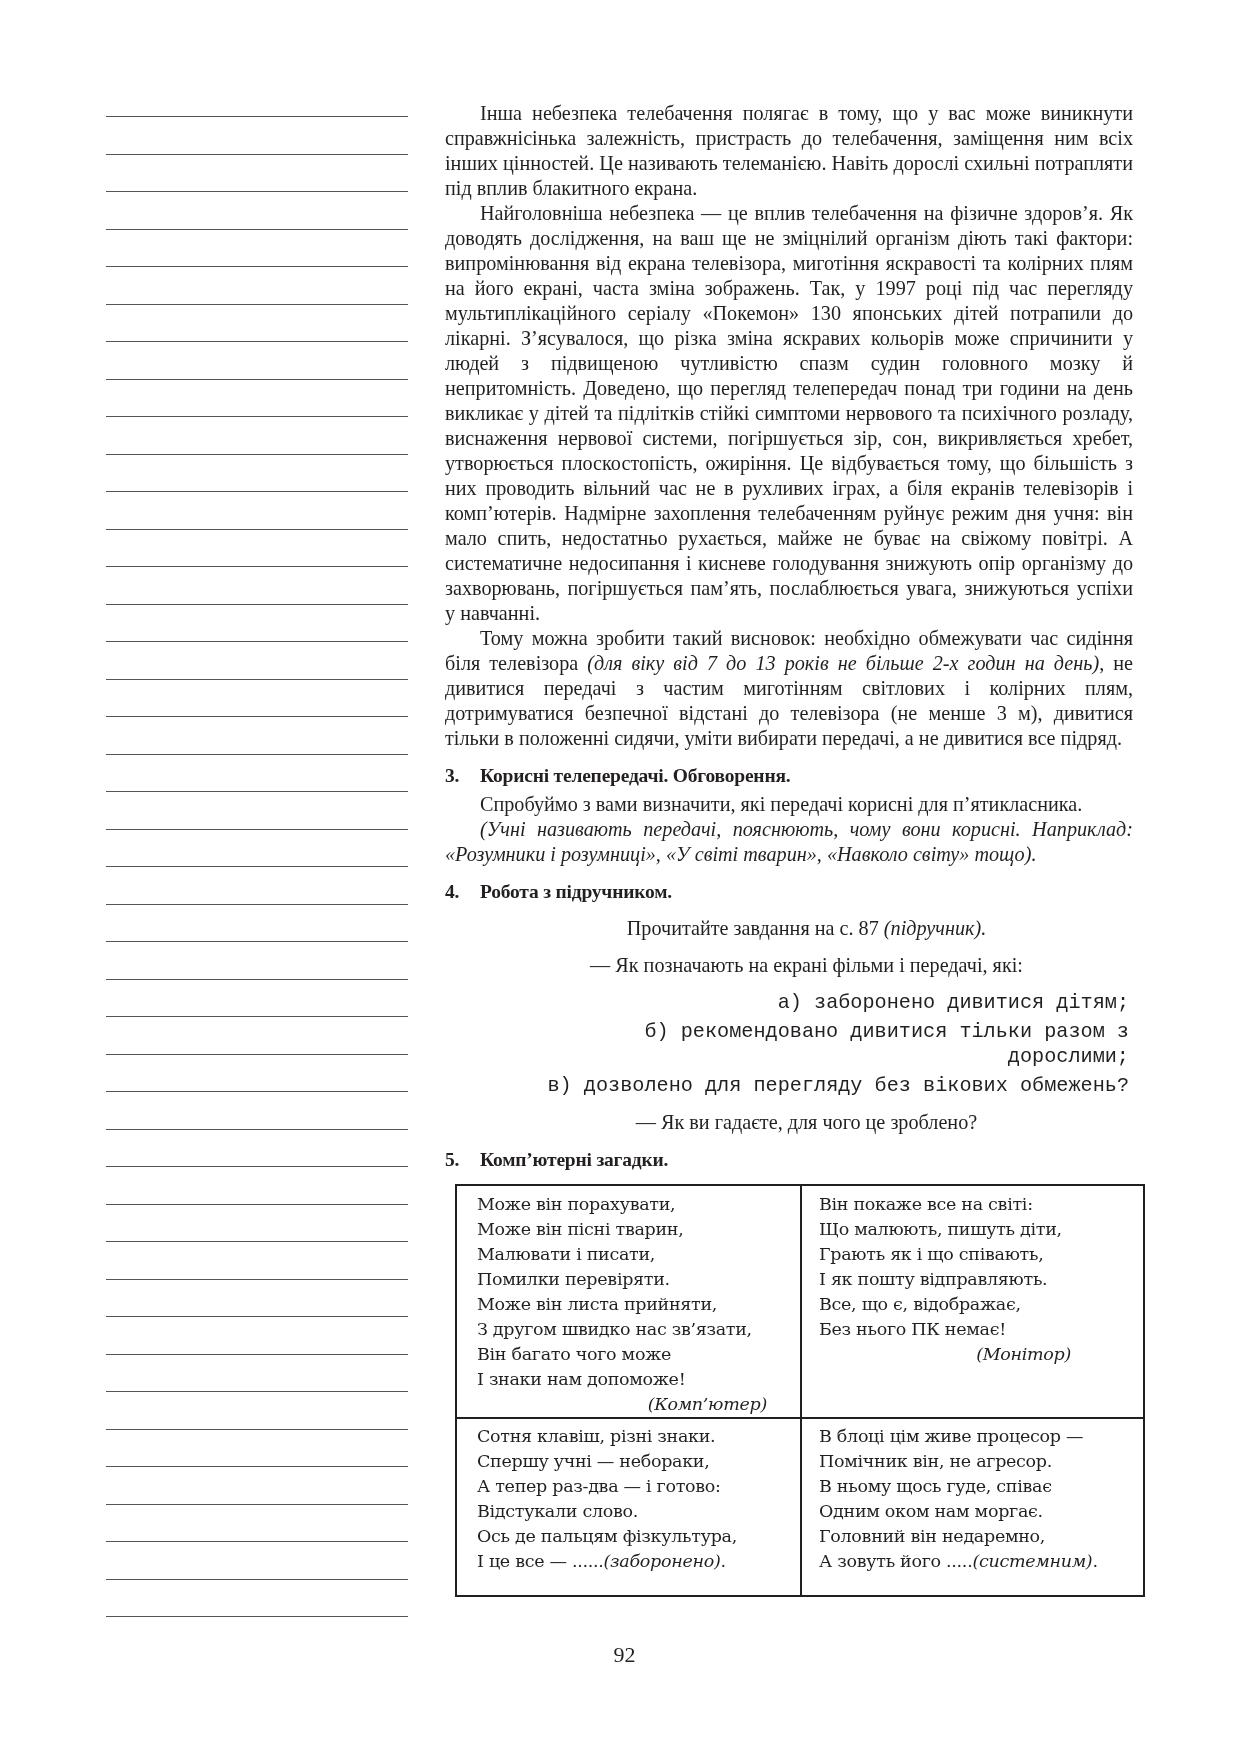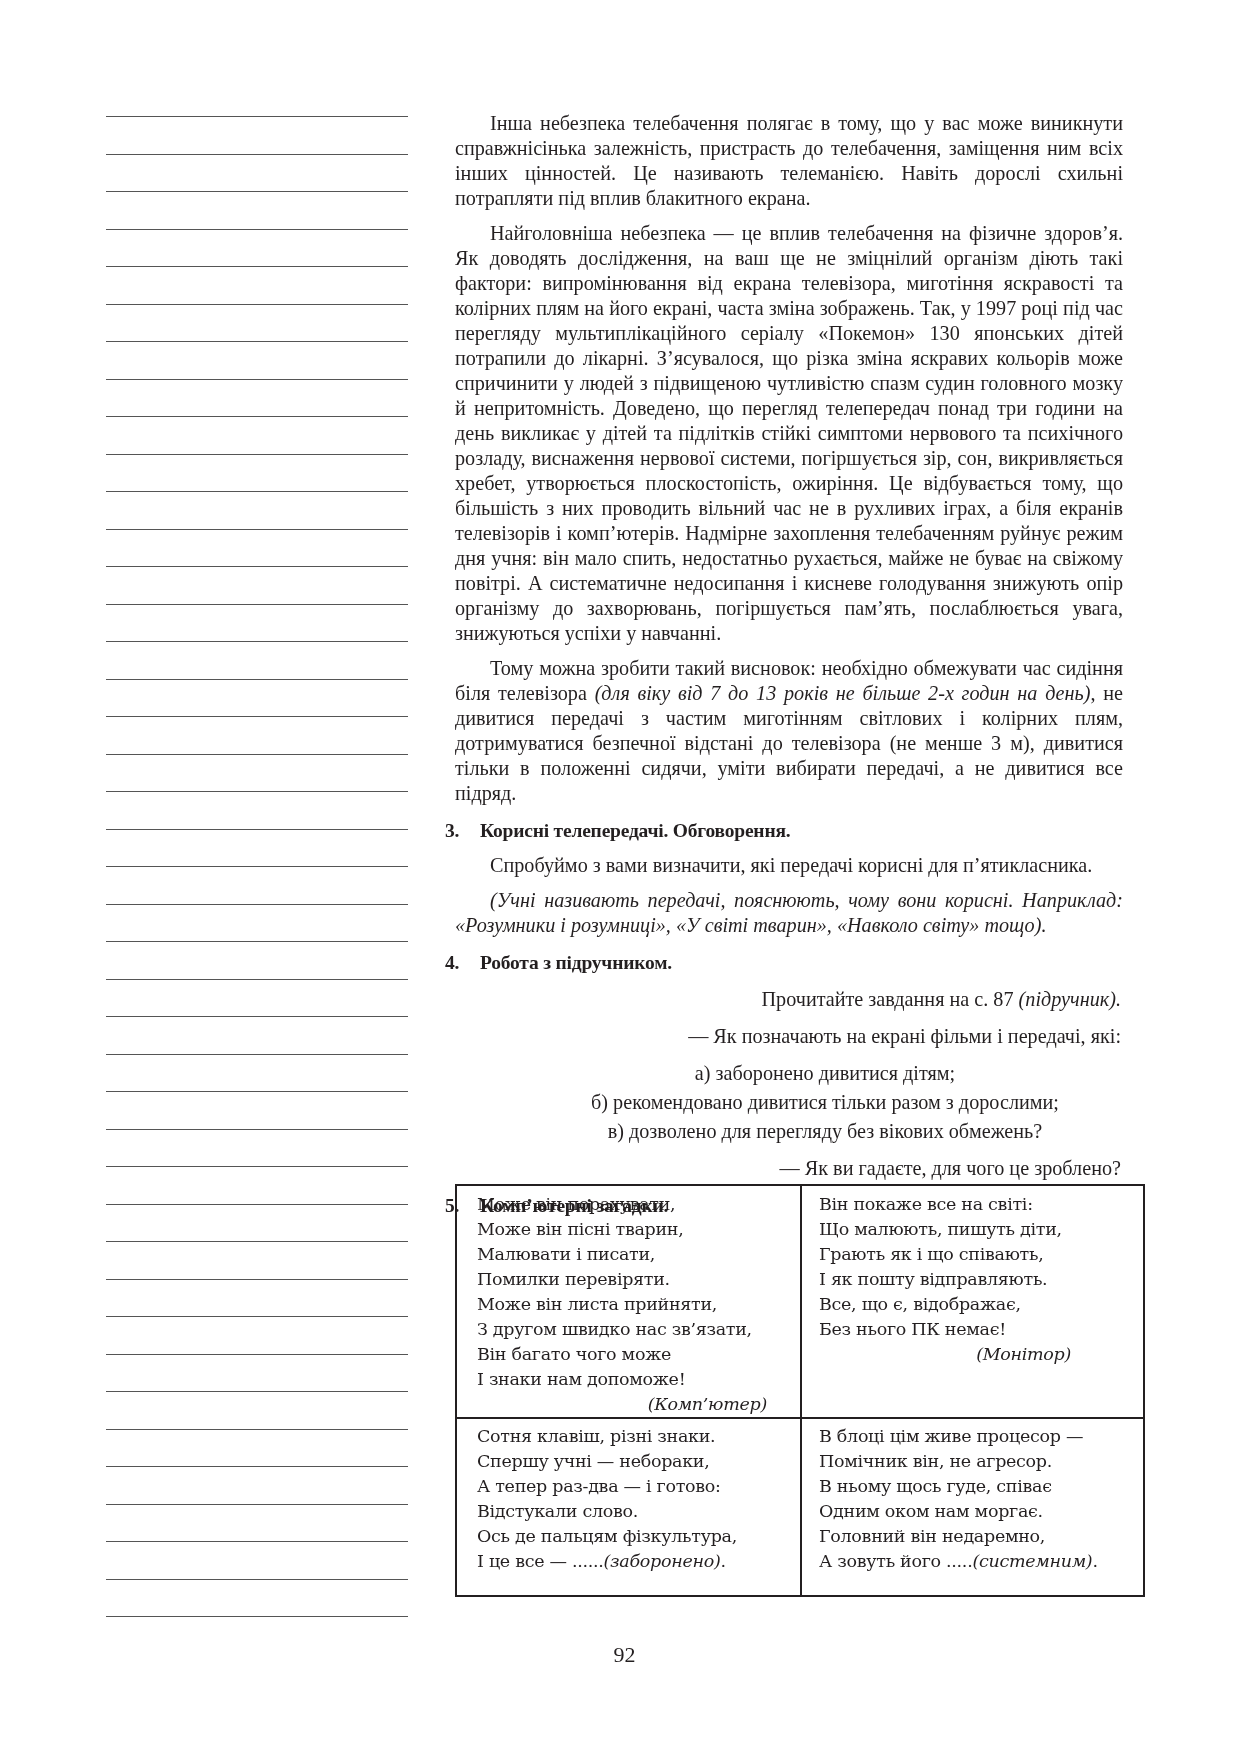--- a/index.html
+++ b/index.html
@@ -10,29 +10,29 @@
   }
   .margin-lines { position: absolute; left: 106px; top: 116px; width: 302px; }
   .margin-line {
     position: absolute; left: 0; width: 302px; height: 0;
     border-top: 1.3px solid #555;
   }
   .main {
     position: absolute; left: 445px; top: 101px; width: 688px;
     font-size: 20.2px; line-height: 25px; text-align: justify;
   }
-  .para { margin: 10px; text-indent: 35px; hyphens: manual; }
+  .para { margin: 0; text-indent: 35px; hyphens: manual; }
   .para .it { font-style: italic; }
   .heading {
     margin: 8px 0 4px 0; font-weight: bold; font-size: 19.5px;
     display: flex; text-align: left; letter-spacing: -0.2px;
   }
   .heading .num { width: 35px; }
-  .plain { margin: 12px; padding-left: 35px; text-align: right; }
-  .sub { margin: 4px; padding-left: 72px; text-align: center; }
+  .plain { margin: 12px; padding-left: 35px; text-align: center; }
+  .sub { margin: 4px; padding-left: 72px; text-align: right; font-family: Liberation Mono, monospace; }
   .it { font-style: italic; }
   .riddles {
     position: absolute; left: 443px; top: 1184px; width: 690px; height: 413px;
     border: 2.2px solid #231f20; box-sizing: border-box; margin-left: 12px;
   }
   .vdiv { position: absolute; left: 343px; top: 0; bottom: 0; width: 0; border-left: 2.2px solid #231f20; }
   .hdiv { position: absolute; left: 0; right: 0; top: 231px; height: 0; border-top: 2.2px solid #231f20; }
   .riddle {
     position: absolute; font-family: "DejaVu Serif", serif; font-size: 17.5px; line-height: 25px;
     letter-spacing: -0.3px; white-space: nowrap;

